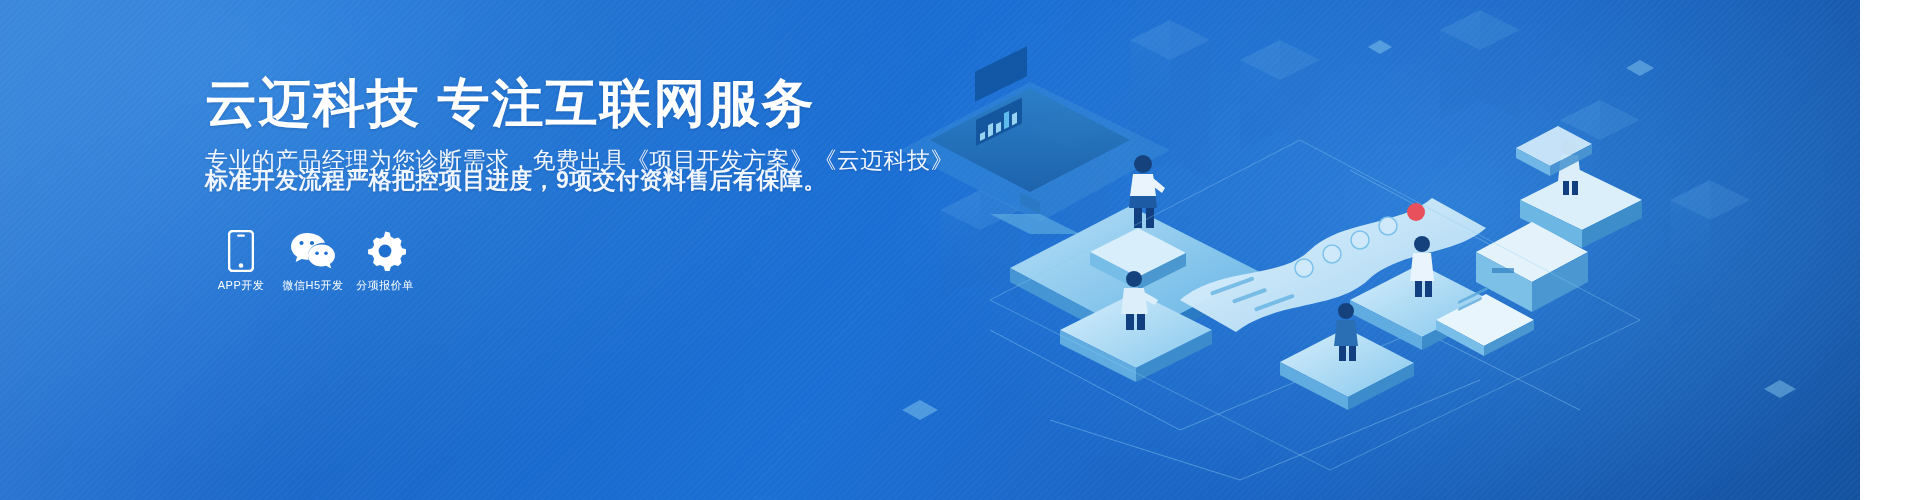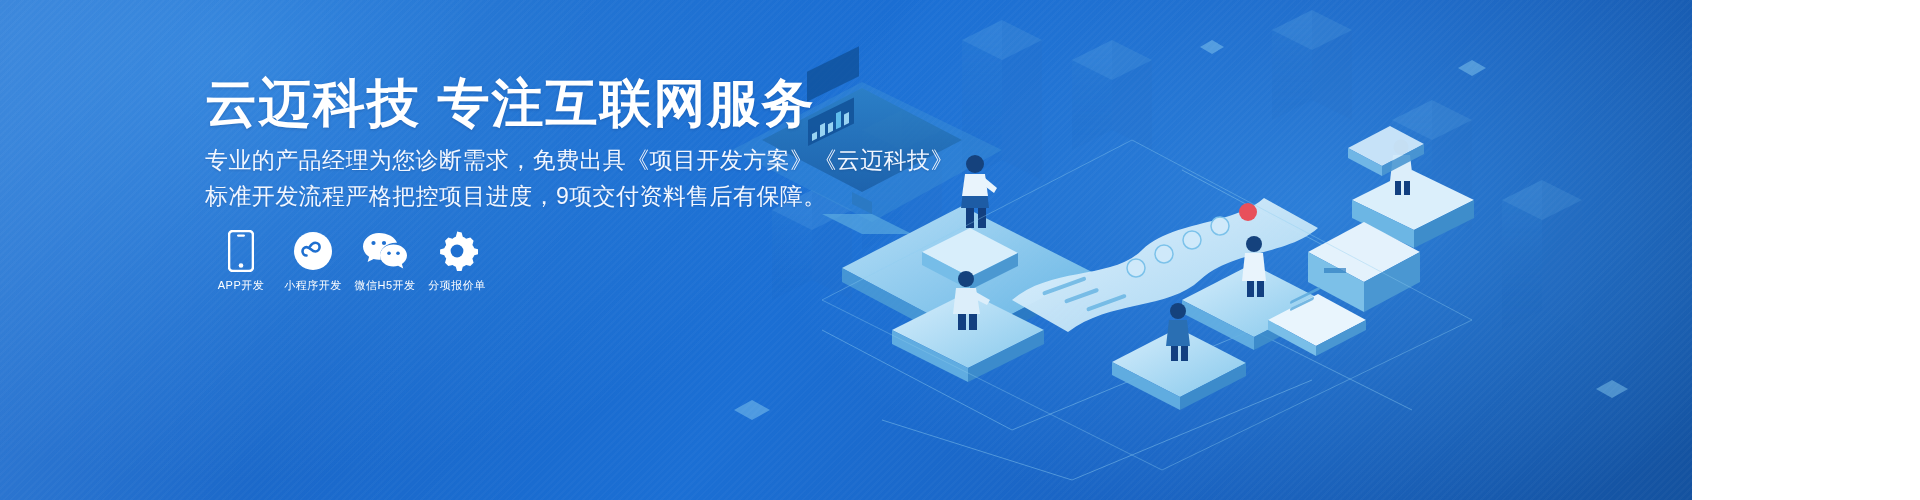--- a/index.html
+++ b/index.html
@@ -1,21 +1,21 @@
 <!DOCTYPE html>
 <html><head>
 <meta charset="utf-8">
 <style>
   html,body{margin:0;padding:0;}
   body{
     width:1920px;height:500px;overflow:hidden;
     font-family:"Liberation Sans","DejaVu Sans",sans-serif;
   }
   .banner{
-    position:relative;width:1692px;height:500px;overflow:hidden;
+    position:relative;width:1860px;height:500px;overflow:hidden;
     background:
       radial-gradient(ellipse 900px 520px at 78% 42%, rgba(60,150,235,0.55) 0%, rgba(38,110,205,0.0) 62%),
       radial-gradient(ellipse 1100px 700px at 14% 12%, rgba(70,160,240,0.45) 0%, rgba(30,100,200,0) 60%),
       linear-gradient(118deg,#1f6fd0 0%,#1766c9 26%,#1b6fd4 48%,#1a63c2 72%,#14529f 100%);
   }
   
   .banner:before{
     content:"";position:absolute;inset:0;
     background:repeating-linear-gradient(135deg, rgba(255,255,255,0.022) 0 2px, rgba(0,0,0,0) 2px 5px);
     pointer-events:none;
@@ -35,21 +35,21 @@
     letter-spacing:2px;white-space:nowrap;
     text-shadow:0 1px 3px rgba(0,30,80,0.22);
   }
   .sub{
     position:absolute;left:0;
     font-size:23px;color:#f2f7ff;white-space:nowrap;
     letter-spacing:0.4px;font-weight:400;
     text-shadow:0 1px 2px rgba(0,30,80,0.18);
   }
   .sub1{top:145px;}
-  .sub2{top:181px;}
+  .sub2{top:165px;font-weight:bold;}
 
   
   .services{position:absolute;left:0;top:228px;display:flex;align-items:flex-start;}
   .svc{width:72px;display:flex;flex-direction:column;align-items:center;cursor:pointer;}
   .svc .ico{height:46px;display:flex;align-items:center;justify-content:center;}
   .svc .lbl{margin-top:4px;font-size:11px;color:#ffffff;white-space:nowrap;letter-spacing:.5px;}
   .svc svg{display:block;}
 
   
   .art{position:absolute;right:0;top:0;width:980px;height:500px;pointer-events:none;}
@@ -279,31 +279,20 @@
         <span class="ico">
           <svg width="26" height="42" viewBox="0 0 26 42" xmlns="http://www.w3.org/2000/svg">
             <rect x="1" y="1" width="24" height="40" rx="4" fill="none" stroke="#ffffff" stroke-width="2.6"></rect>
             <rect x="9" y="4.5" width="8" height="2.2" rx="1.1" fill="#ffffff"></rect>
             <circle cx="13" cy="35.5" r="2.3" fill="#ffffff"></circle>
           </svg>
         </span>
         <span class="lbl">APP开发</span>
       </div>
 
-      <div class="svc">
-        <span class="ico">
-          <svg width="40" height="40" viewBox="0 0 40 40" xmlns="http://www.w3.org/2000/svg">
-            <circle cx="20" cy="20" r="19" fill="#ffffff"></circle>
-            <path d="M13.5 24.5 c-2.2 0 -4 -1.9 -4 -4.2 s1.8 -4.2 4 -4.2 c3.6 0 5.2 4.4 8.8 4.4
-                     c2.4 0 4.3 -2 4.3 -4.4 s-1.9 -4.4 -4.3 -4.4 c-2.6 0 -4.2 2 -5.4 4" fill="none" stroke="#1e6fd0" stroke-width="2.6" stroke-linecap="round"></path>
-            <path d="M26.6 15.8 c2.2 0 4 1.9 4 4.2 s-1.8 4.2 -4 4.2 c-3.6 0 -5.2 -4.4 -8.8 -4.4" fill="none" stroke="#1e6fd0" stroke-width="2.6" stroke-linecap="round" opacity="0"></path>
-          </svg>
-        </span>
-        <span class="lbl">小程序开发</span>
-      </div>
 
       <div class="svc">
         <span class="ico">
           <svg width="46" height="40" viewBox="0 0 46 40" xmlns="http://www.w3.org/2000/svg">
             <path d="M17 2 C8.2 2 1 8 1 15.4 c0 4.2 2.4 7.9 6.1 10.3 L5.6 31 l6 -3 c1.7 .5 3.5 .8 5.4 .8
                      c.6 0 1.2 0 1.8 -.1 C18.3 27.3 18 26 18 24.6 C18 17.5 25.1 11.8 33.8 11.8
                      c.4 0 .8 0 1.2 .05 C33.1 6.2 25.8 2 17 2 Z" fill="#ffffff"></path>
             <circle cx="11.5" cy="12" r="2.1" fill="#1e6fd0"></circle>
             <circle cx="22" cy="12" r="2.1" fill="#1e6fd0"></circle>
             <path d="M45 24.5 C45 18.4 39 13.5 31.5 13.5 C24 13.5 18 18.4 18 24.5

